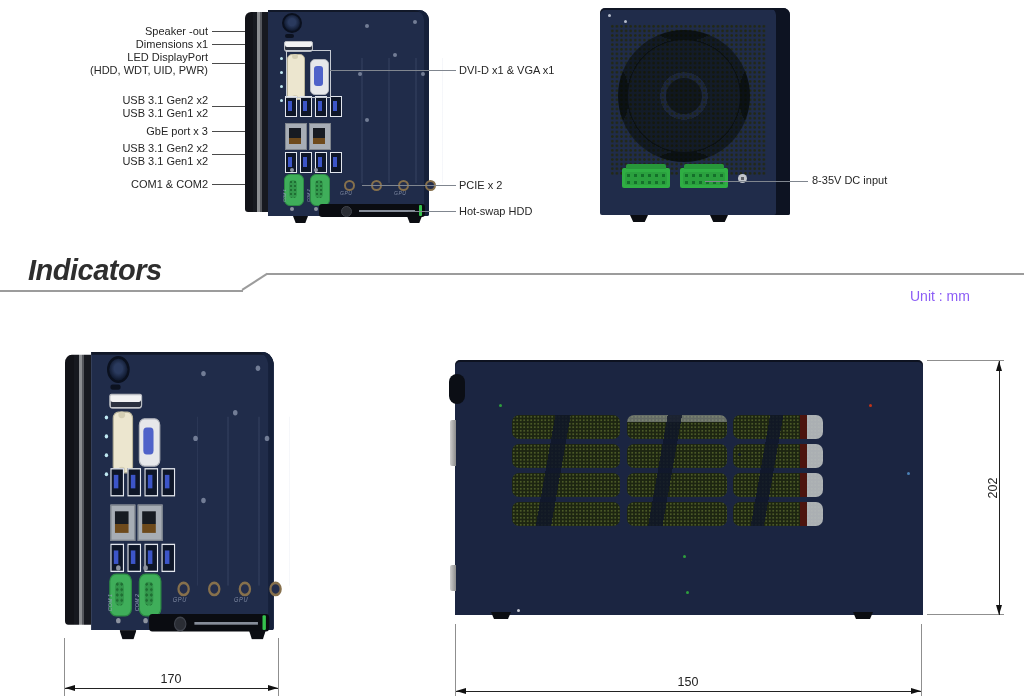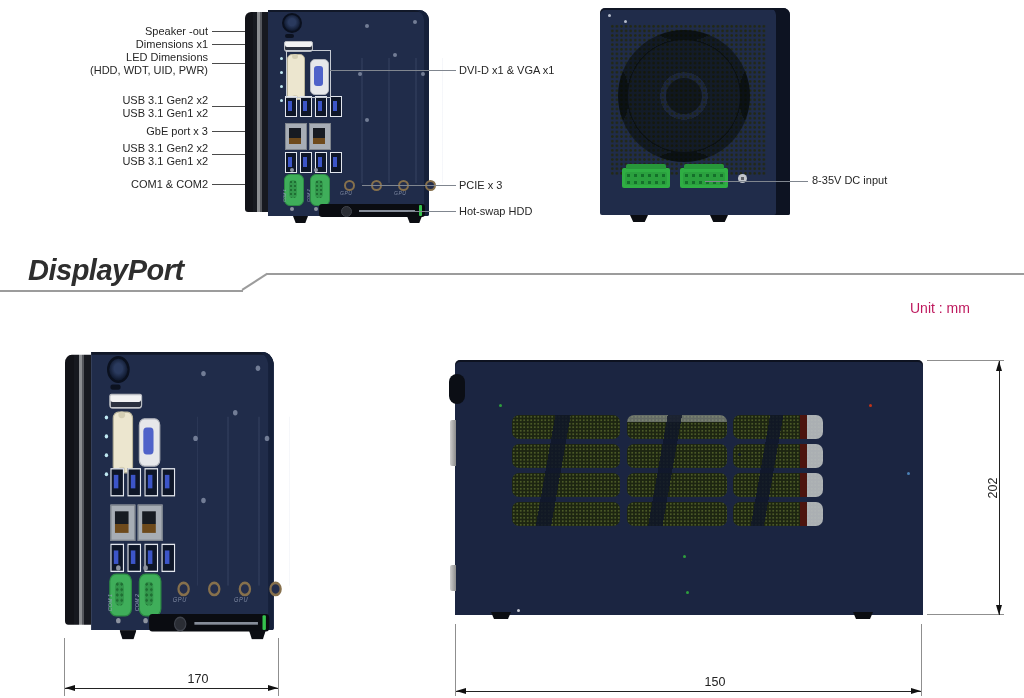--- a/index.html
+++ b/index.html
@@ -14,35 +14,35 @@
   .cl.lt{background:#80868f;}
   .vbr{position:absolute;width:1px;background:#4a4a4a;}
   .tick{position:absolute;height:1px;width:8px;background:#4a4a4a;}
   .callout-box{position:absolute;border:1px solid #c6cbd3;}
 
   
   .sec-title{position:absolute;left:28px;top:254px;font-size:29px;font-weight:bold;
              font-style:italic;color:#2e2e2e;letter-spacing:-0.5px;}
   .hl{position:absolute;height:1.5px;background:#9c9c9c;}
   .hl.diag{transform-origin:0 50%;transform:rotate(-33deg);}
-  .unit-note{position:absolute;left:910px;top:300px;font-size:14px;color:#be185d;}
+  .unit-note{position:absolute;left:910px;top:288px;font-size:14px;color:#8b5cf6;}
 
   
   .ext-v{position:absolute;width:1px;background:#8f8f8f;}
   .ext-h{position:absolute;height:1px;background:#8f8f8f;}
   .dim-h{position:absolute;height:1px;background:#222;}
   .dim-v{position:absolute;width:1px;background:#222;}
   .arr{position:absolute;width:0;height:0;border-top:3.5px solid transparent;border-bottom:3.5px solid transparent;}
   .arr.l{border-right:10px solid #111;}
   .arr.r{border-left:10px solid #111;}
   .arr-v{position:absolute;width:0;height:0;border-left:3.5px solid transparent;border-right:3.5px solid transparent;}
   .arr-v.u{border-bottom:10px solid #111;}
   .arr-v.d{border-top:10px solid #111;}
   .dim-label{position:absolute;font-size:12.5px;color:#222;}
-  .dim-label.c{text-align:center;margin-left:27px;}
+  .dim-label.c{text-align:center;}
   .dim-label.rot{transform:rotate(-90deg);width:40px;text-align:center;}
 
   
   .front-pos{position:absolute;width:192px;height:214px;}
   .front-pos.big{transform:scale(1.135,1.35);transform-origin:0 0;}
   .device-front{position:absolute;left:0;top:0;width:192px;height:214px;}
   .device-front i{position:absolute;display:block;}
   .fd-heatsink{position:absolute;left:0;top:2px;width:23px;height:200px;border-radius:6px 0 0 3px;
     background:linear-gradient(90deg,#121318 0 8px,#17191f 8px 12px,#8b8d90 12px 15px,#55575c 15px 17px,#17191f 17px);}
   .fd-body{position:absolute;left:23px;top:0;width:161px;height:206px;background:#202c4a;
@@ -129,21 +129,21 @@
 </style>
 </head>
 <body>
 
 <div class="stage">
 
   <div>
 
     <div class="lbl r" style="top:25px">Speaker -out</div>
     <div class="lbl r" style="top:38px">Dimensions x1</div>
-    <div class="lbl r" style="top:51px">LED Dimensions</div>
+    <div class="lbl r" style="top:51px">LED DisplayPort</div>
     <div class="lbl r" style="top:64px">(HDD, WDT, UID, PWR)</div>
     <div class="lbl r" style="top:94px">USB 3.1 Gen2 x2</div>
     <div class="lbl r" style="top:107px">USB 3.1 Gen1 x2</div>
     <div class="lbl r" style="top:125px">GbE port x 3</div>
     <div class="lbl r" style="top:142px">USB 3.1 Gen2 x2</div>
     <div class="lbl r" style="top:155px">USB 3.1 Gen1 x2</div>
     <div class="lbl r" style="top:178px">COM1 &amp; COM2</div>
 
     <div class="cl" style="left:212px;top:31px;width:75px"></div>
     <div class="cl" style="left:212px;top:44px;width:71px"></div>
@@ -221,21 +221,21 @@
         <i class="fd-foot" style="left:48px"></i>
         <i class="fd-foot" style="left:162px"></i>
       </div>
     </div>
 
     <div class="callout-box" style="left:286px;top:50px;width:43px;height:46px"></div>
 
     <div class="cl lt" style="left:330px;top:70px;width:126px"></div>
     <div class="lbl" style="left:459px;top:64px">DVI-D x1 &amp; VGA x1</div>
     <div class="cl lt" style="left:362px;top:185px;width:94px"></div>
-    <div class="lbl" style="left:459px;top:179px">PCIE x 3</div>
+    <div class="lbl" style="left:459px;top:179px">PCIE x 2</div>
     <div class="cl lt" style="left:408px;top:211px;width:48px"></div>
     <div class="lbl" style="left:459px;top:205px">Hot-swap HDD</div>
   </div>
 
   <div>
     <div class="device-rear">
       <div class="rd-body"></div>
       <div class="rd-fan-area"></div>
       <div class="rd-fan-ring"></div>
       <div class="rd-hub"></div>
@@ -245,21 +245,21 @@
       <div class="rd-tb" style="left:80px"></div>
       <div class="rd-ground"></div>
       <i class="rd-foot abs" style="left:30px"></i>
       <i class="rd-foot abs" style="left:110px"></i>
     </div>
     <div class="cl lt" style="left:705px;top:181px;width:103px"></div>
     <div class="lbl" style="left:812px;top:174px">8-35V DC input</div>
   </div>
 
   <div>
-    <div class="sec-title">DisplayPort</div>
+    <div class="sec-title">Indicators</div>
     <div class="hl" style="left:0;top:290px;width:243px"></div>
     <div class="hl diag" style="left:242px;top:289px;width:30px"></div>
     <div class="hl" style="left:267px;top:273px;width:757px"></div>
     <div class="unit-note">Unit : mm</div>
   </div>
 
   <div>
     <div class="front-pos big" style="left:65px;top:352px">
       <div class="device-front">
         <div class="fd-heatsink"></div>

